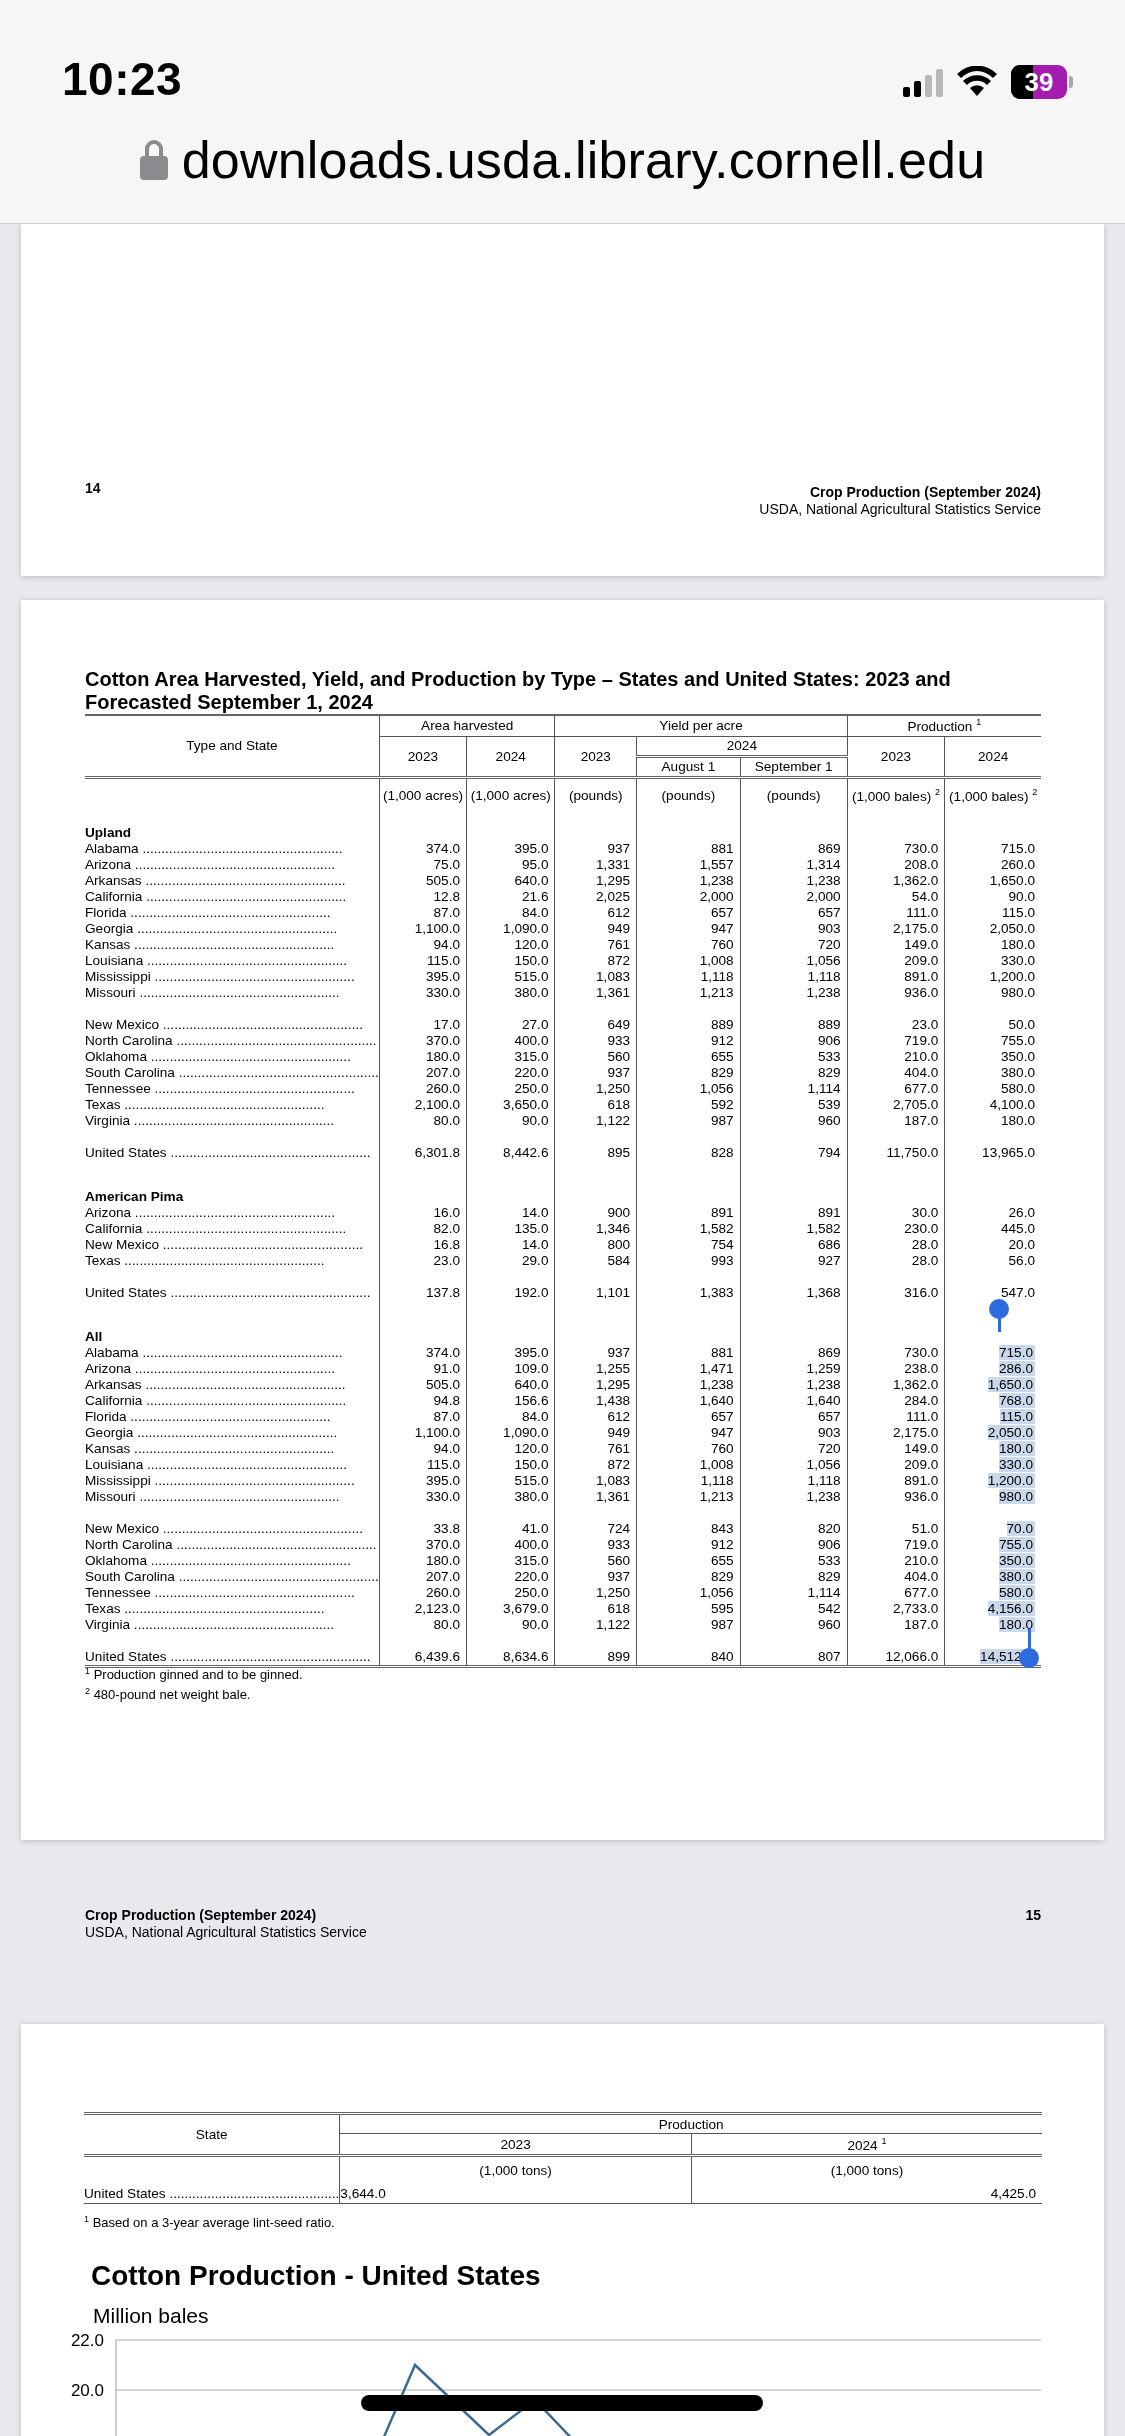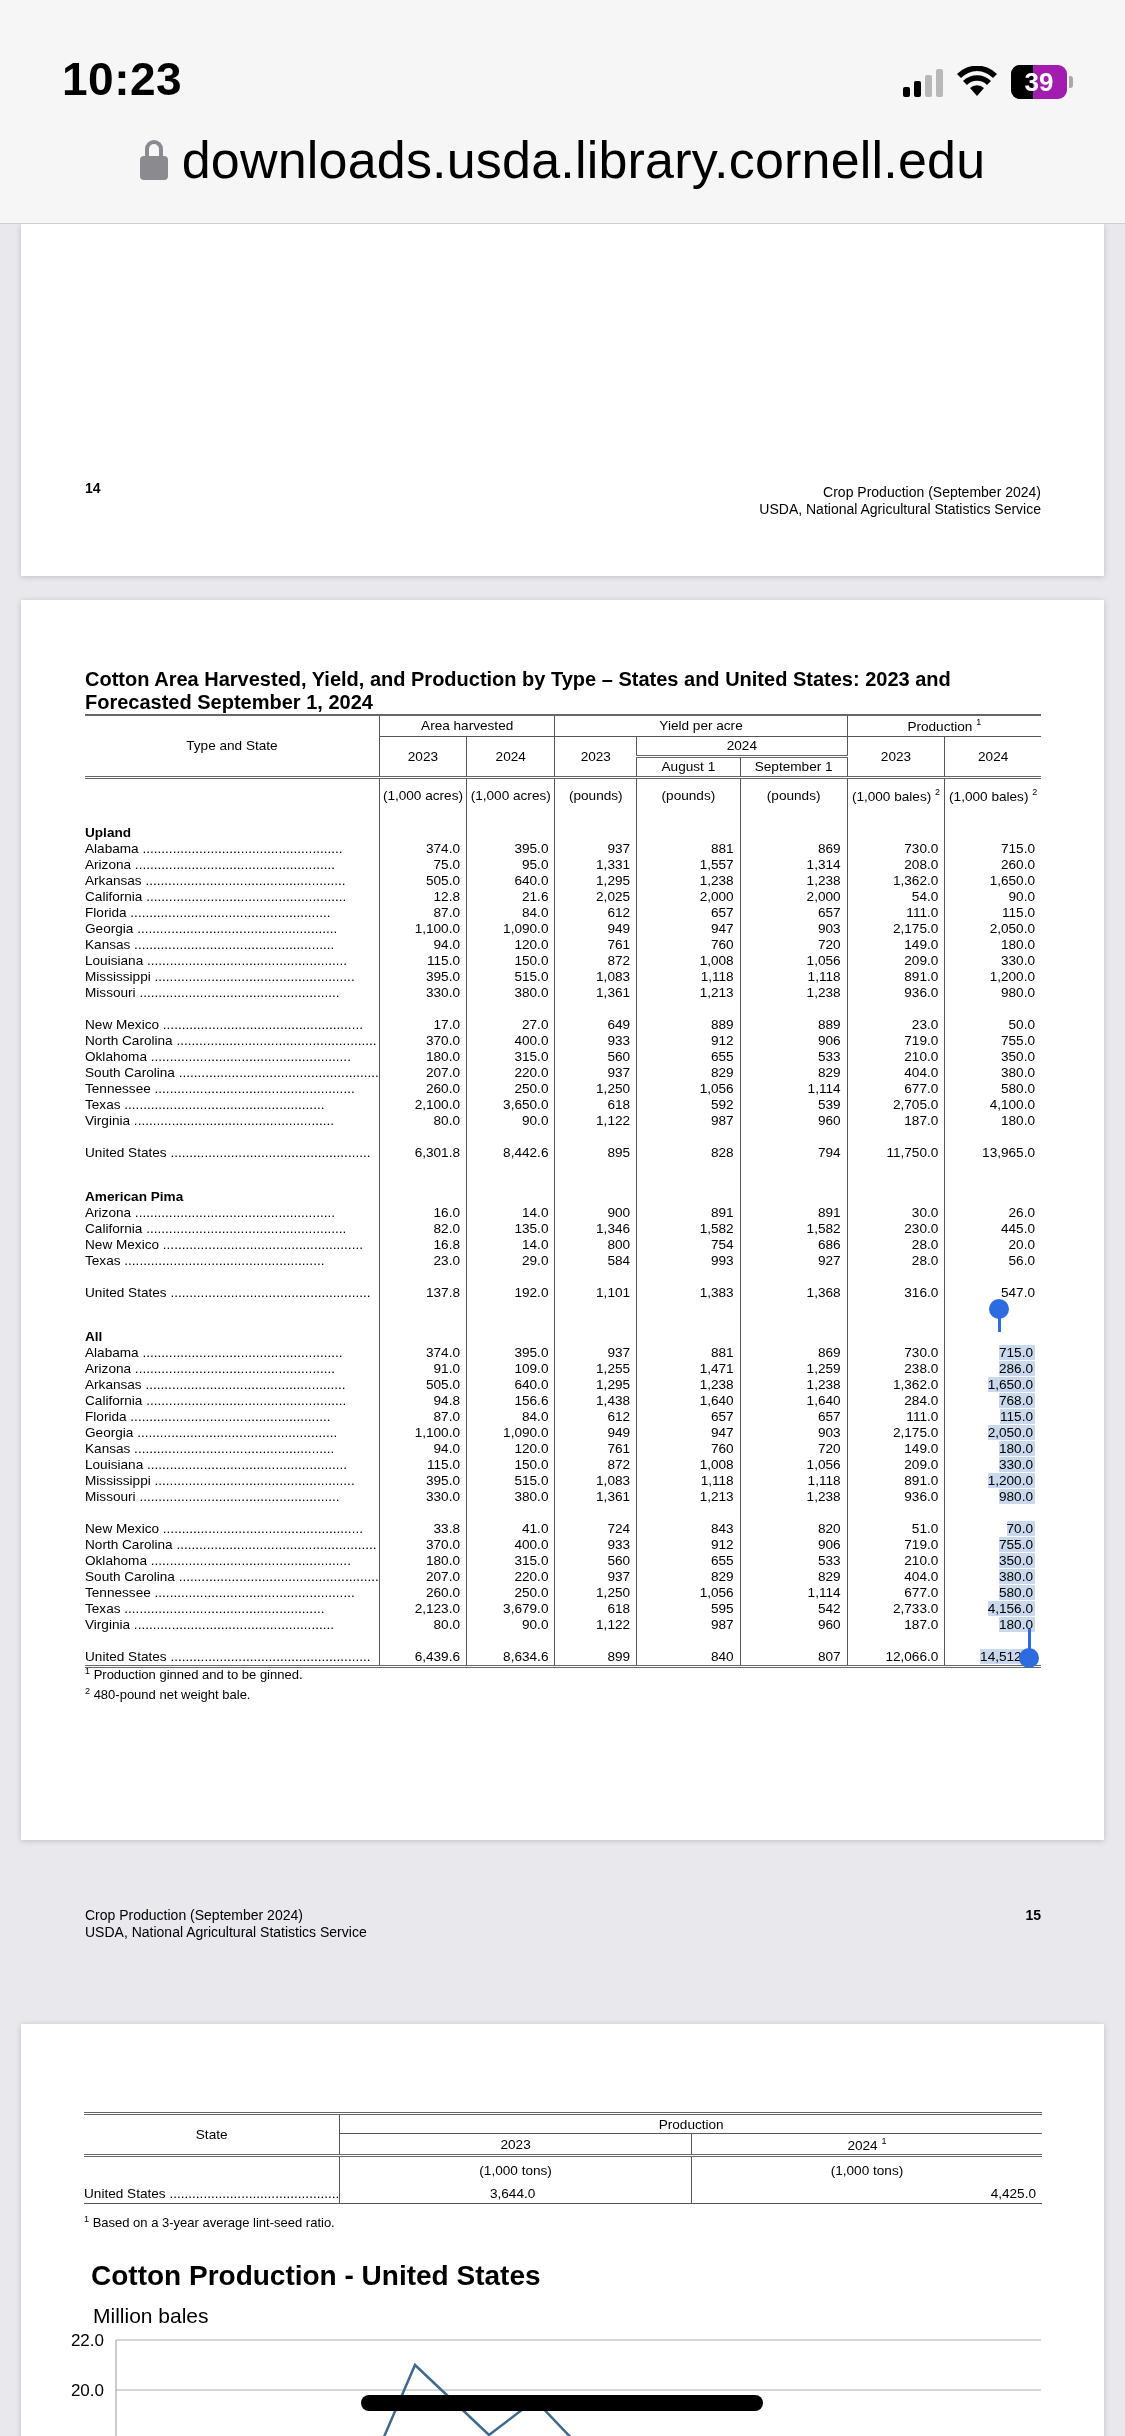--- a/index.html
+++ b/index.html
@@ -23,21 +23,21 @@
   .lock .shackle { position: absolute; left: 5px; top: 0; width: 18px; height: 20px; border: 4px solid #8b8b8f; border-bottom: none; border-radius: 9px 9px 0 0; }
   .lock .body { position: absolute; left: 0; top: 16px; width: 28px; height: 24px; background: #8b8b8f; border-radius: 4px; }
 
   
   .page { position: absolute; left: 21px; width: 1083px; background: #fff; box-shadow: 0 1px 6px rgba(0,0,0,0.18); }
   .p14 { top: 224px; height: 352px; }
   .p15 { top: 600px; height: 1240px; }
   .p16 { top: 2024px; height: 420px; }
 
   .foot-num { position: absolute; font-size: 14px; font-weight: 700; }
-  .foot-title { position: absolute; font-size: 14px; font-weight: 400; }
+  .foot-title { position: absolute; font-size: 14px; font-weight: 700; }
   .foot-sub { position: absolute; font-size: 14px; }
 
   .tbl-title { position: absolute; left: 64px; font-size: 20px; font-weight: 700; line-height: 23px; }
 
   table.ct { position: absolute; left: 64px; top: 114px; width: 956px; border-collapse: collapse; font-size: 13.6px; }
   table.ct td, table.ct th { font-weight: normal; padding: 0; }
   .ct .hdr td { text-align: center; vertical-align: middle; }
   .ct .vl { border-left: 1px solid #555; }
   .ct .units td { height: 36px; text-align: center; border-top: 3px double #666; }
   .ct .drow td { height: 16px; line-height: 16px; text-align: right; padding-right: 6px; }
@@ -698,21 +698,21 @@
       <td class="vl" style="height:22px">2023</td>
       <td class="vl"><span>2024</span> <span class="sup">1</span></td>
     </tr>
     <tr>
       <td class="dbl" style="height:28px"></td>
       <td class="vl dbl">(1,000 tons)</td>
       <td class="vl dbl">(1,000 tons)</td>
     </tr>
     <tr class="bot">
       <td style="text-align:left;height:20px;white-space:nowrap;overflow:hidden"><span>United States</span><span> .............................................</span></td>
-      <td class="vl" style="text-align:center;padding-right:6px">3,644.0</td>
+      <td class="vl" style="text-align:left;padding-right:6px">3,644.0</td>
       <td class="vl" style="text-align:right;padding-right:6px">4,425.0</td>
     </tr>
   </tbody>
     </table>
   <div class="fn" style="top:187px;left:63px"><span class="sup">1</span> <span>Based on a 3-year average lint-seed ratio.</span></div>
 
   <div class="chart-title">Cotton Production - United States</div>
   <div class="chart-ylabel">Million bales</div>
   <svg class="chart" id="chart" width="1000" height="120">
       <line x1="55" x2="980" y1="16" y2="16" stroke="#c8c8c8" stroke-width="1.5"></line>

